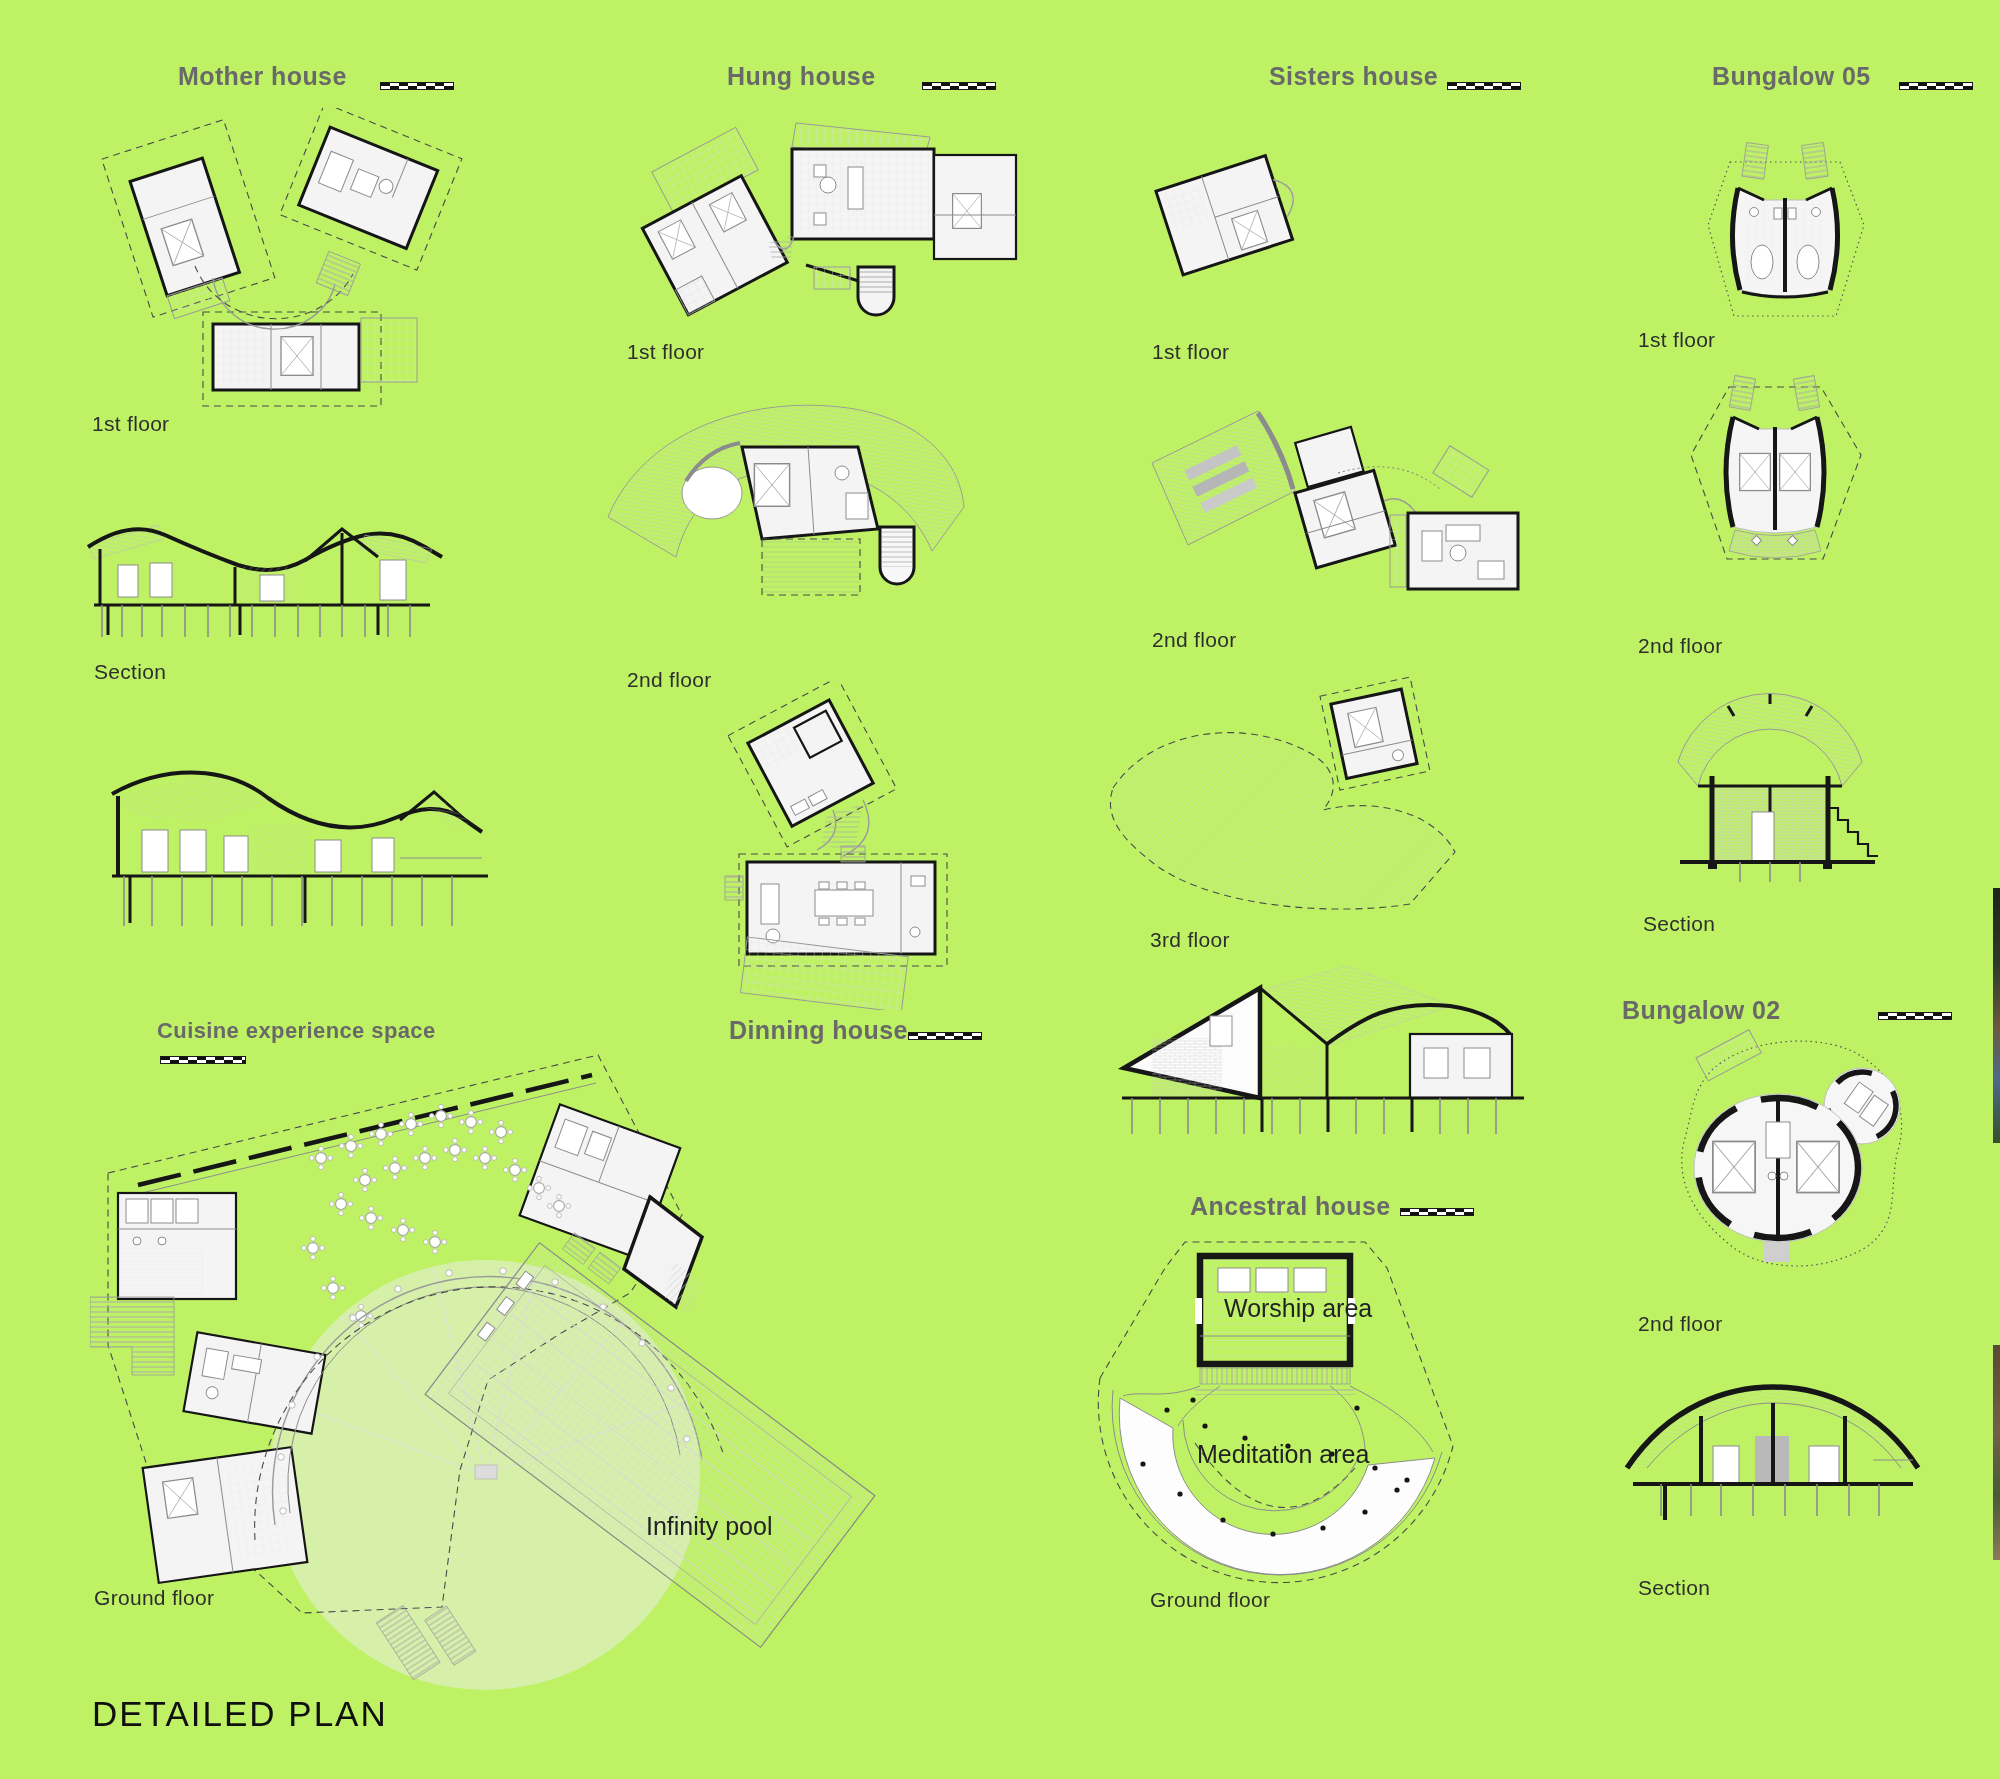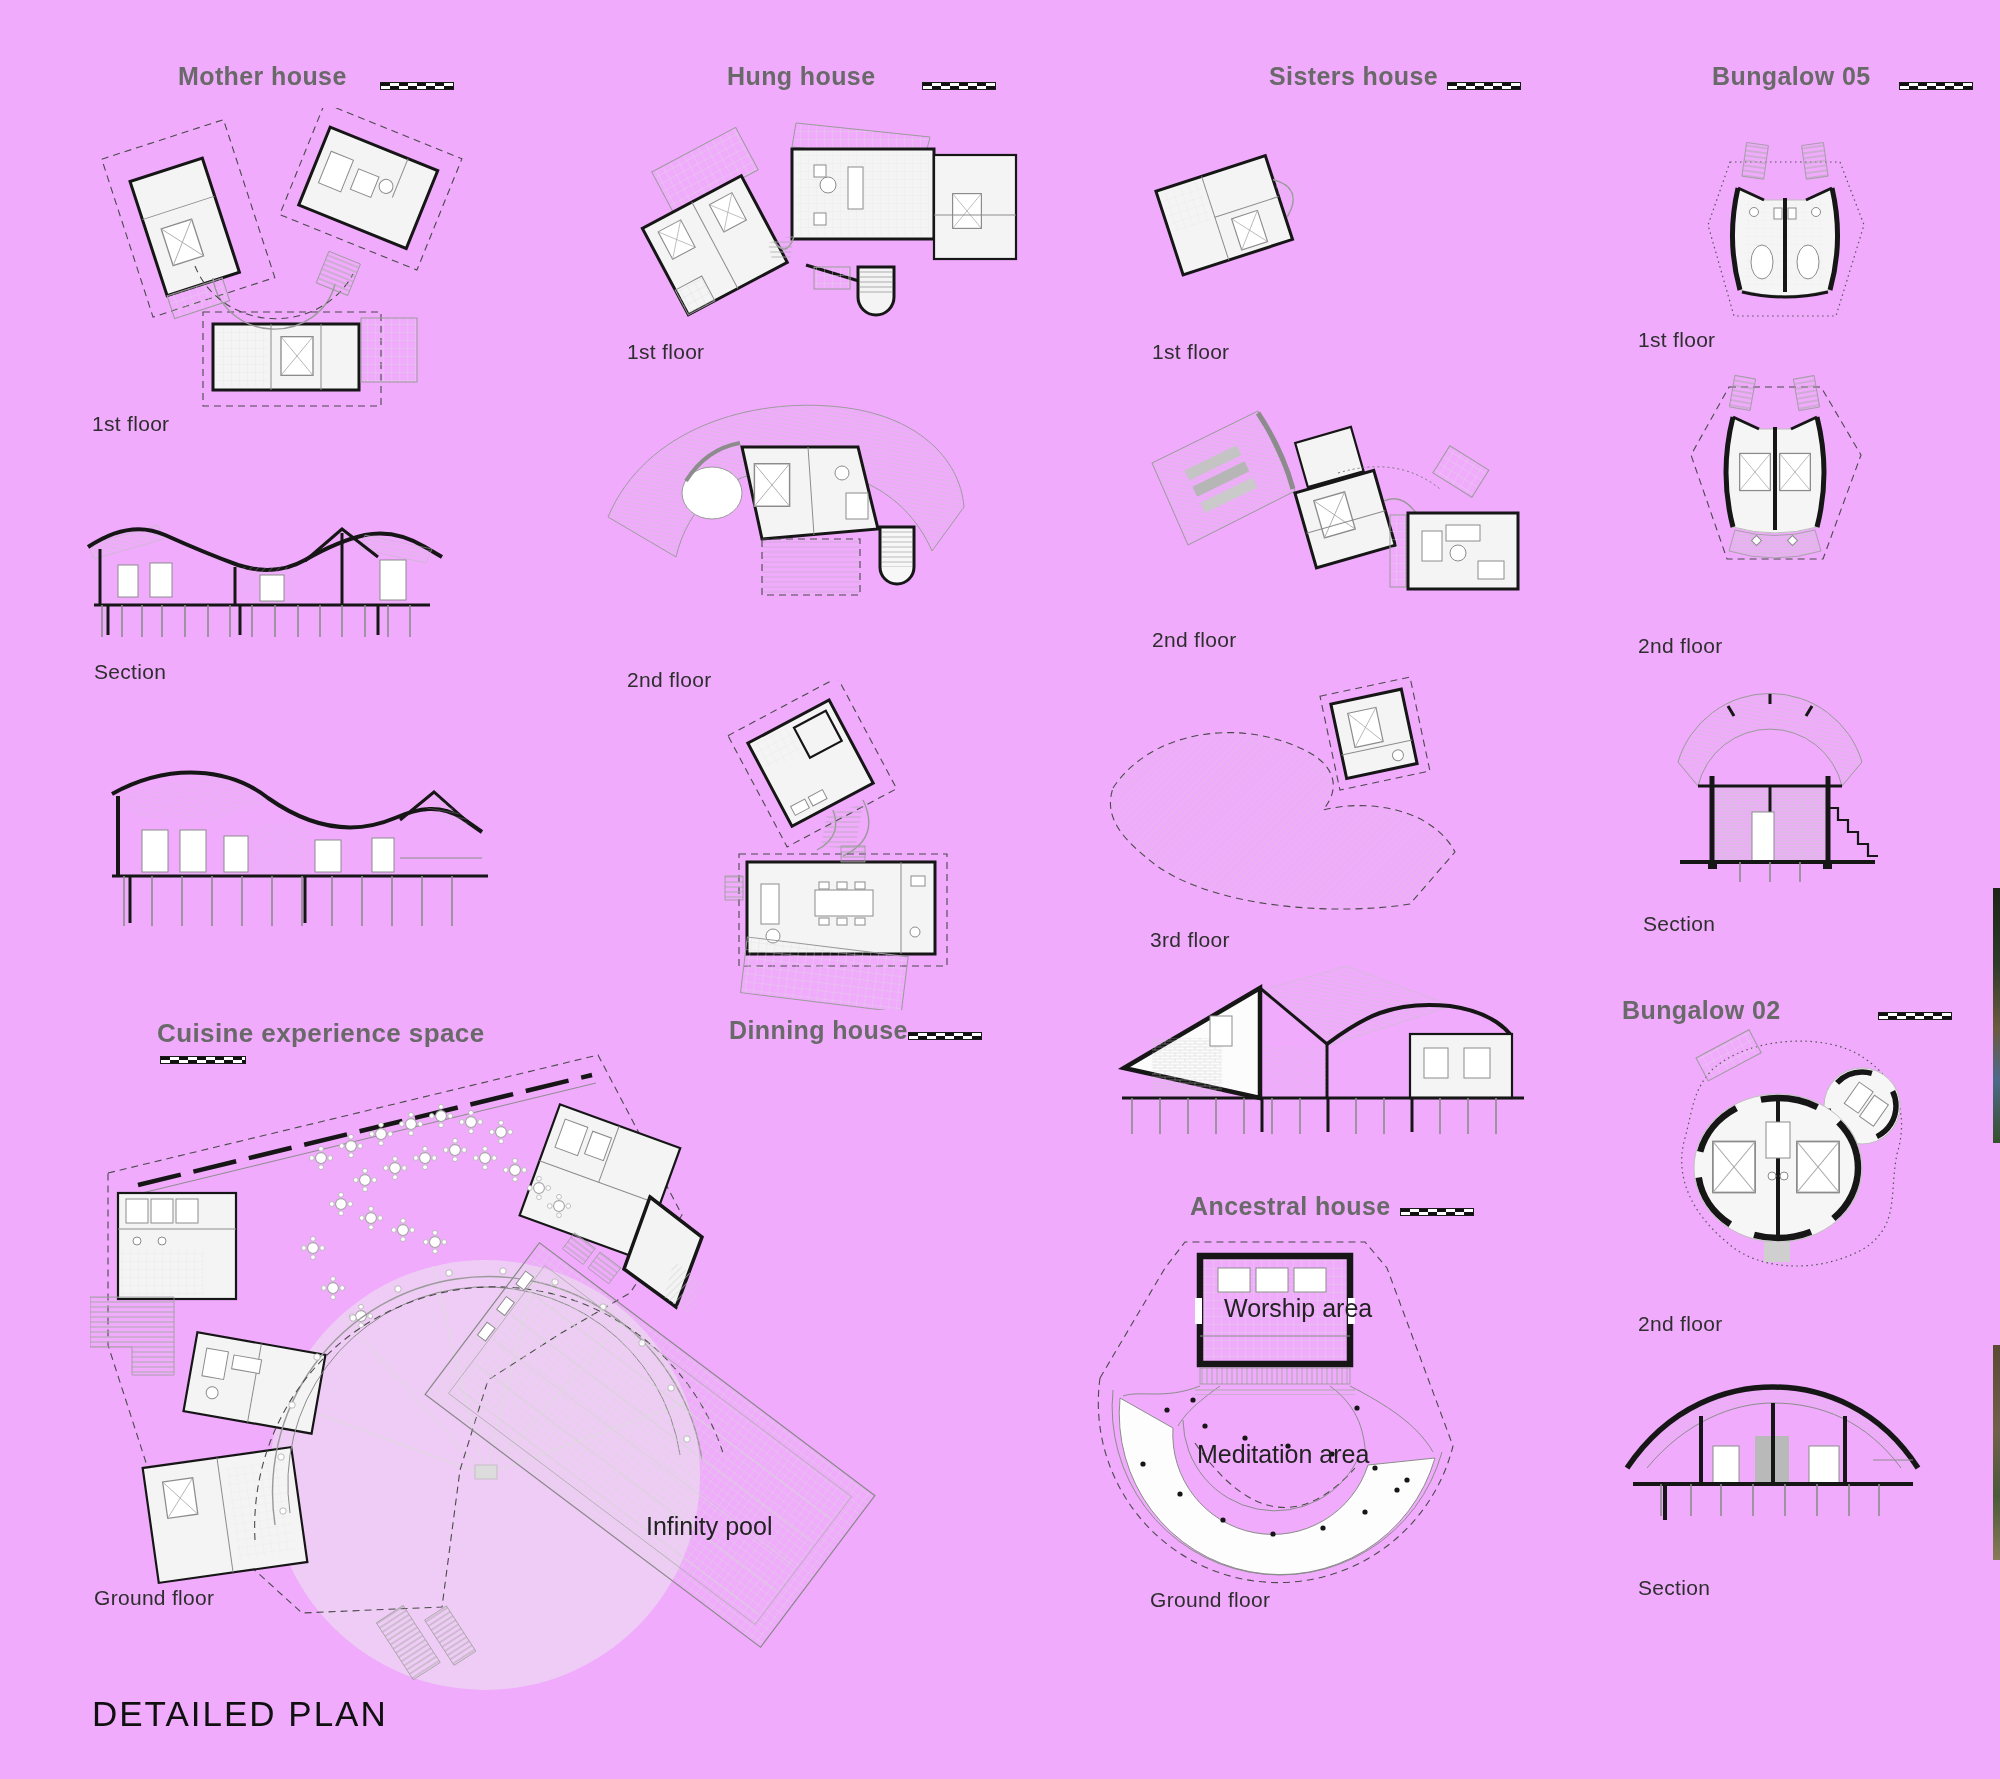--- a/index.html
+++ b/index.html
@@ -1,16 +1,16 @@
 <!DOCTYPE html>
 <html><head>
 <meta charset="utf-8">
 <style>
   html,body{margin:0;padding:0;background:#fff;}
-  #sheet{position:relative;width:2000px;height:1779px;background:#f0abfc;overflow:hidden;
+  #sheet{position:relative;width:2000px;height:1779px;background:#bef264;overflow:hidden;
          font-family:"Liberation Sans",sans-serif;}
   .t{position:absolute;font-size:25px;font-weight:bold;color:#696969;letter-spacing:.4px;white-space:nowrap;}
   .lbl{position:absolute;font-size:21px;font-weight:400;color:#2e2e2e;letter-spacing:.3px;white-space:nowrap;}
   .annot{position:absolute;font-size:25px;color:#222;white-space:nowrap;}
   .footer{position:absolute;font-size:35px;color:#101010;letter-spacing:2px;white-space:nowrap;}
   .scalebar{position:absolute;width:74px;height:8px;border:1px solid #1a1a1a;box-sizing:border-box;
     background-image:repeating-linear-gradient(90deg,#111 0 9px,#fff 9px 18px),
                      repeating-linear-gradient(90deg,#fff 0 9px,#111 9px 18px);
     background-size:100% 3px,100% 3px;background-position:0 0,0 3px;background-repeat:no-repeat,no-repeat;}
   .draw{position:absolute;}
@@ -514,21 +514,21 @@
         <line x1="138" y1="106" x2="138" y2="138"></line>
       <line x1="170" y1="106" x2="170" y2="138"></line>
         <line x1="202" y1="106" x2="202" y2="138"></line>
       <line x1="234" y1="106" x2="234" y2="138"></line>
         <line x1="264" y1="106" x2="264" y2="138"></line>
     </g>
     <line x1="50" y1="106" x2="50" y2="142" class="wall4"></line>
   </svg>
   <div class="lbl" style="left:1638px;top:1576px">Section</div>
 
-  <div class="t" style="left:157px;top:1018px;font-size:26px">Cuisine experience space</div>
+  <div class="t" style="left:157px;top:1018px;font-size:22px">Cuisine experience space</div>
   <div class="scalebar" style="left:160px;top:1056px;width:86px"></div>
 
   <svg class="draw" style="left:90px;top:1045px" width="800" height="690" viewBox="0 0 800 690">
     <circle cx="395" cy="430" r="215" fill="#ededed" opacity=".5"></circle>
     <g stroke="#dddddd" stroke-width="1">
       <line x1="395" y1="430" x2="193" y2="356"></line>
         <line x1="395" y1="430" x2="251" y2="270"></line>
       <line x1="395" y1="430" x2="343" y2="221"></line>
         <line x1="395" y1="430" x2="447" y2="221"></line>
       <line x1="395" y1="430" x2="539" y2="270"></line>

